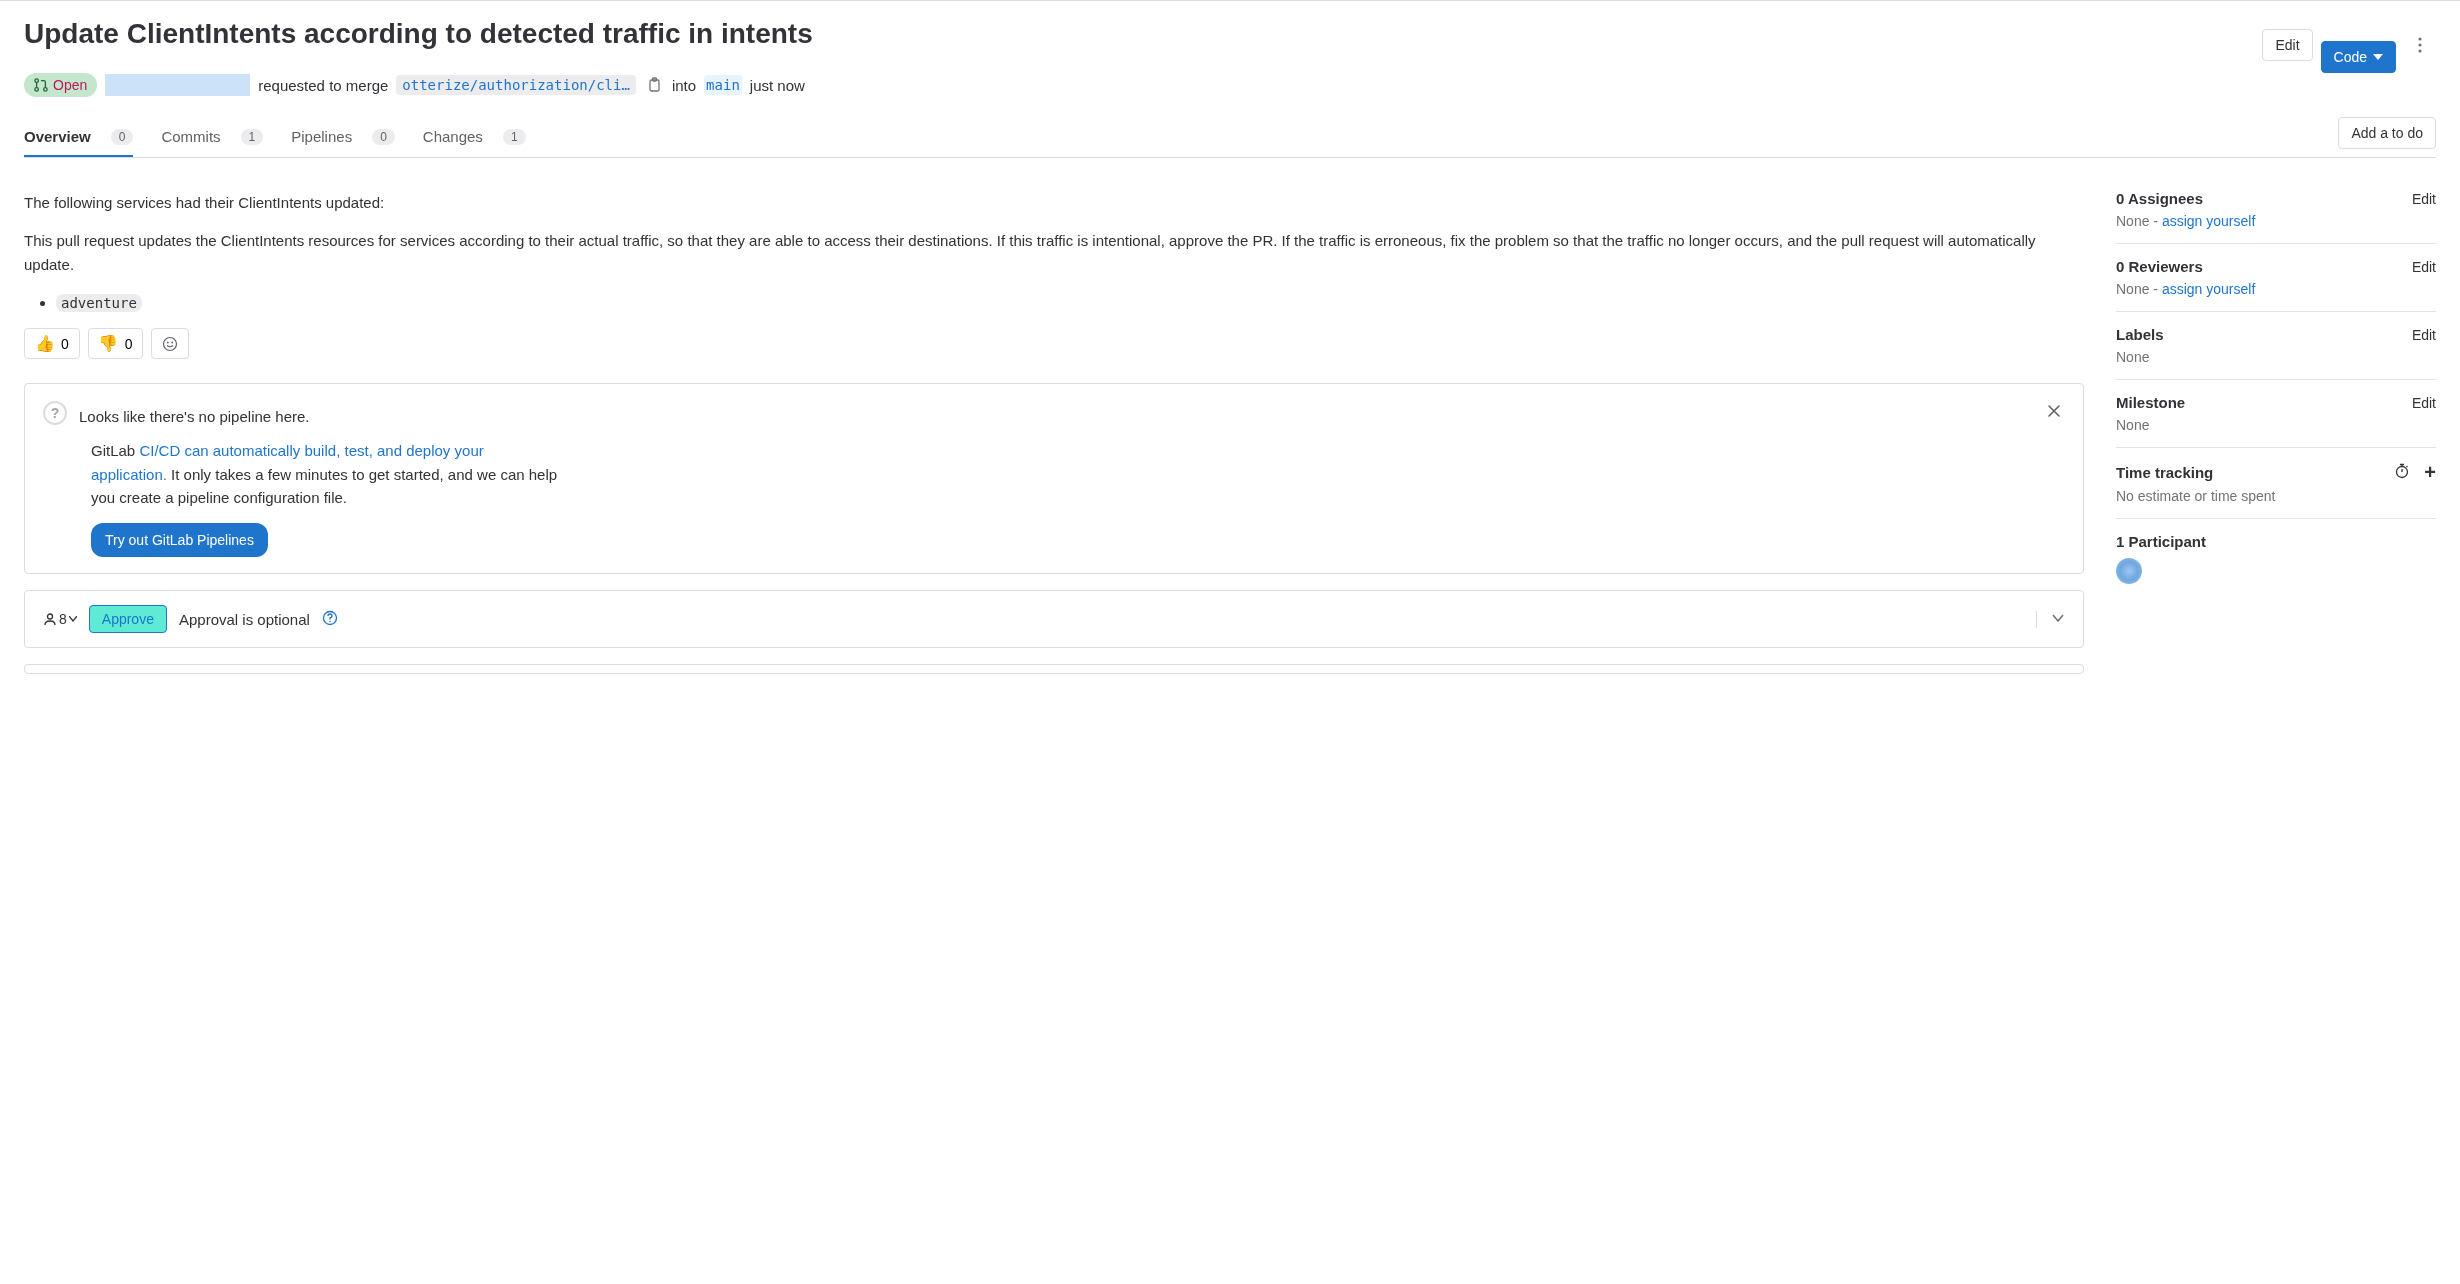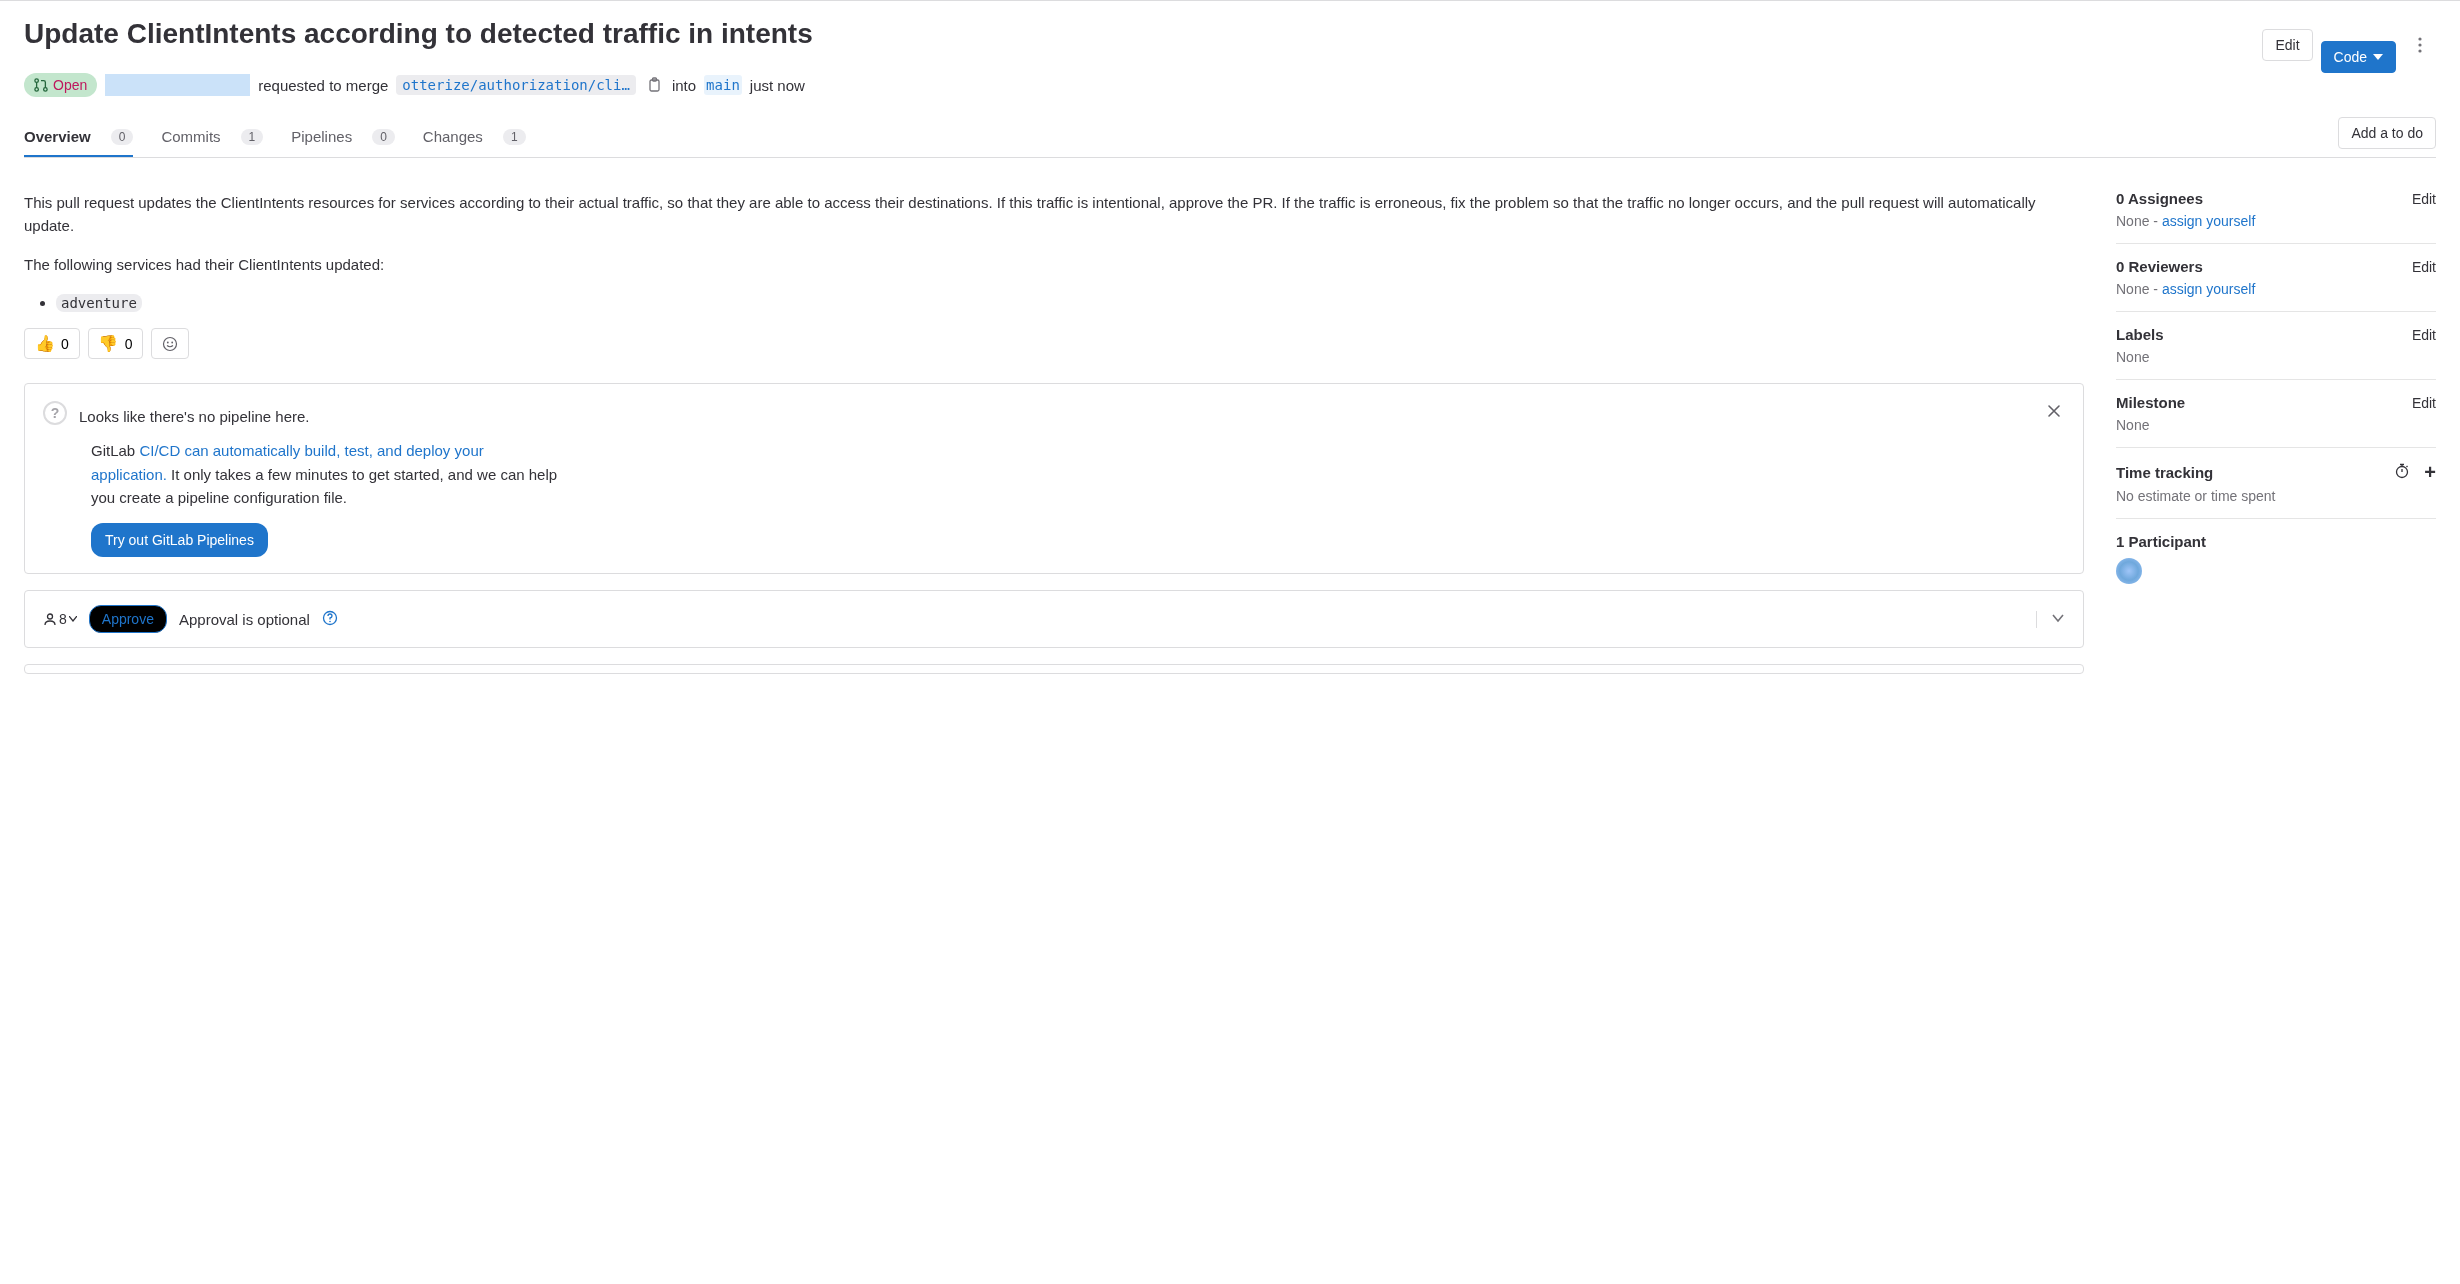--- a/index.html
+++ b/index.html
@@ -191,23 +191,23 @@
     padding: 14px 18px;
     display: flex;
     align-items: center;
     gap: 12px;
     font-size: 15px;
     margin-bottom: 16px;
   }
   .approve-btn {
     border: 1px solid #1f75cb;
     color: #1f75cb;
-    background: #000000;
+    background: #5eead4;
     padding: 5px 12px;
-    border-radius: 12px;
+    border-radius: 4px;
     font-size: 14px;
     cursor: pointer;
   }
   .help-circle { color: #1f75cb; cursor: pointer; }
   .approve-expand { margin-left: auto; border-left: 1px solid #dcdcde; padding-left: 14px; cursor: pointer; color: #737278; }
   .badge-count-icon { display:flex; align-items:center; gap:2px; font-size:14px; color:#333238; }
   .side-section {
     padding: 14px 0;
     border-bottom: 1px solid #e5e5e5;
   }
@@ -300,22 +300,22 @@
         <span class="pill">1</span>
       </div>
     </div>
     <button class="btn" style="margin-bottom:8px;">Add a to do</button>
   </div>
 
   <div class="content-split">
 
     <div class="main-col">
       <div class="desc">
+        <p>The following services had their ClientIntents updated:</p>
         <p>This pull request updates the ClientIntents resources for services according to their actual traffic, so that they are able to access their destinations. If this traffic is intentional, approve the PR. If the traffic is erroneous, fix the problem so that the traffic no longer occurs, and the pull request will automatically update.</p>
-        <p>The following services had their ClientIntents updated:</p>
         <ul>
           <li><span class="inline-code">adventure</span></li>
         </ul>
       </div>
 
       <div class="reaction-row">
         <button class="reaction-btn">
           <span class="reaction-icon">👍</span>
           <span>0</span>
         </button>

